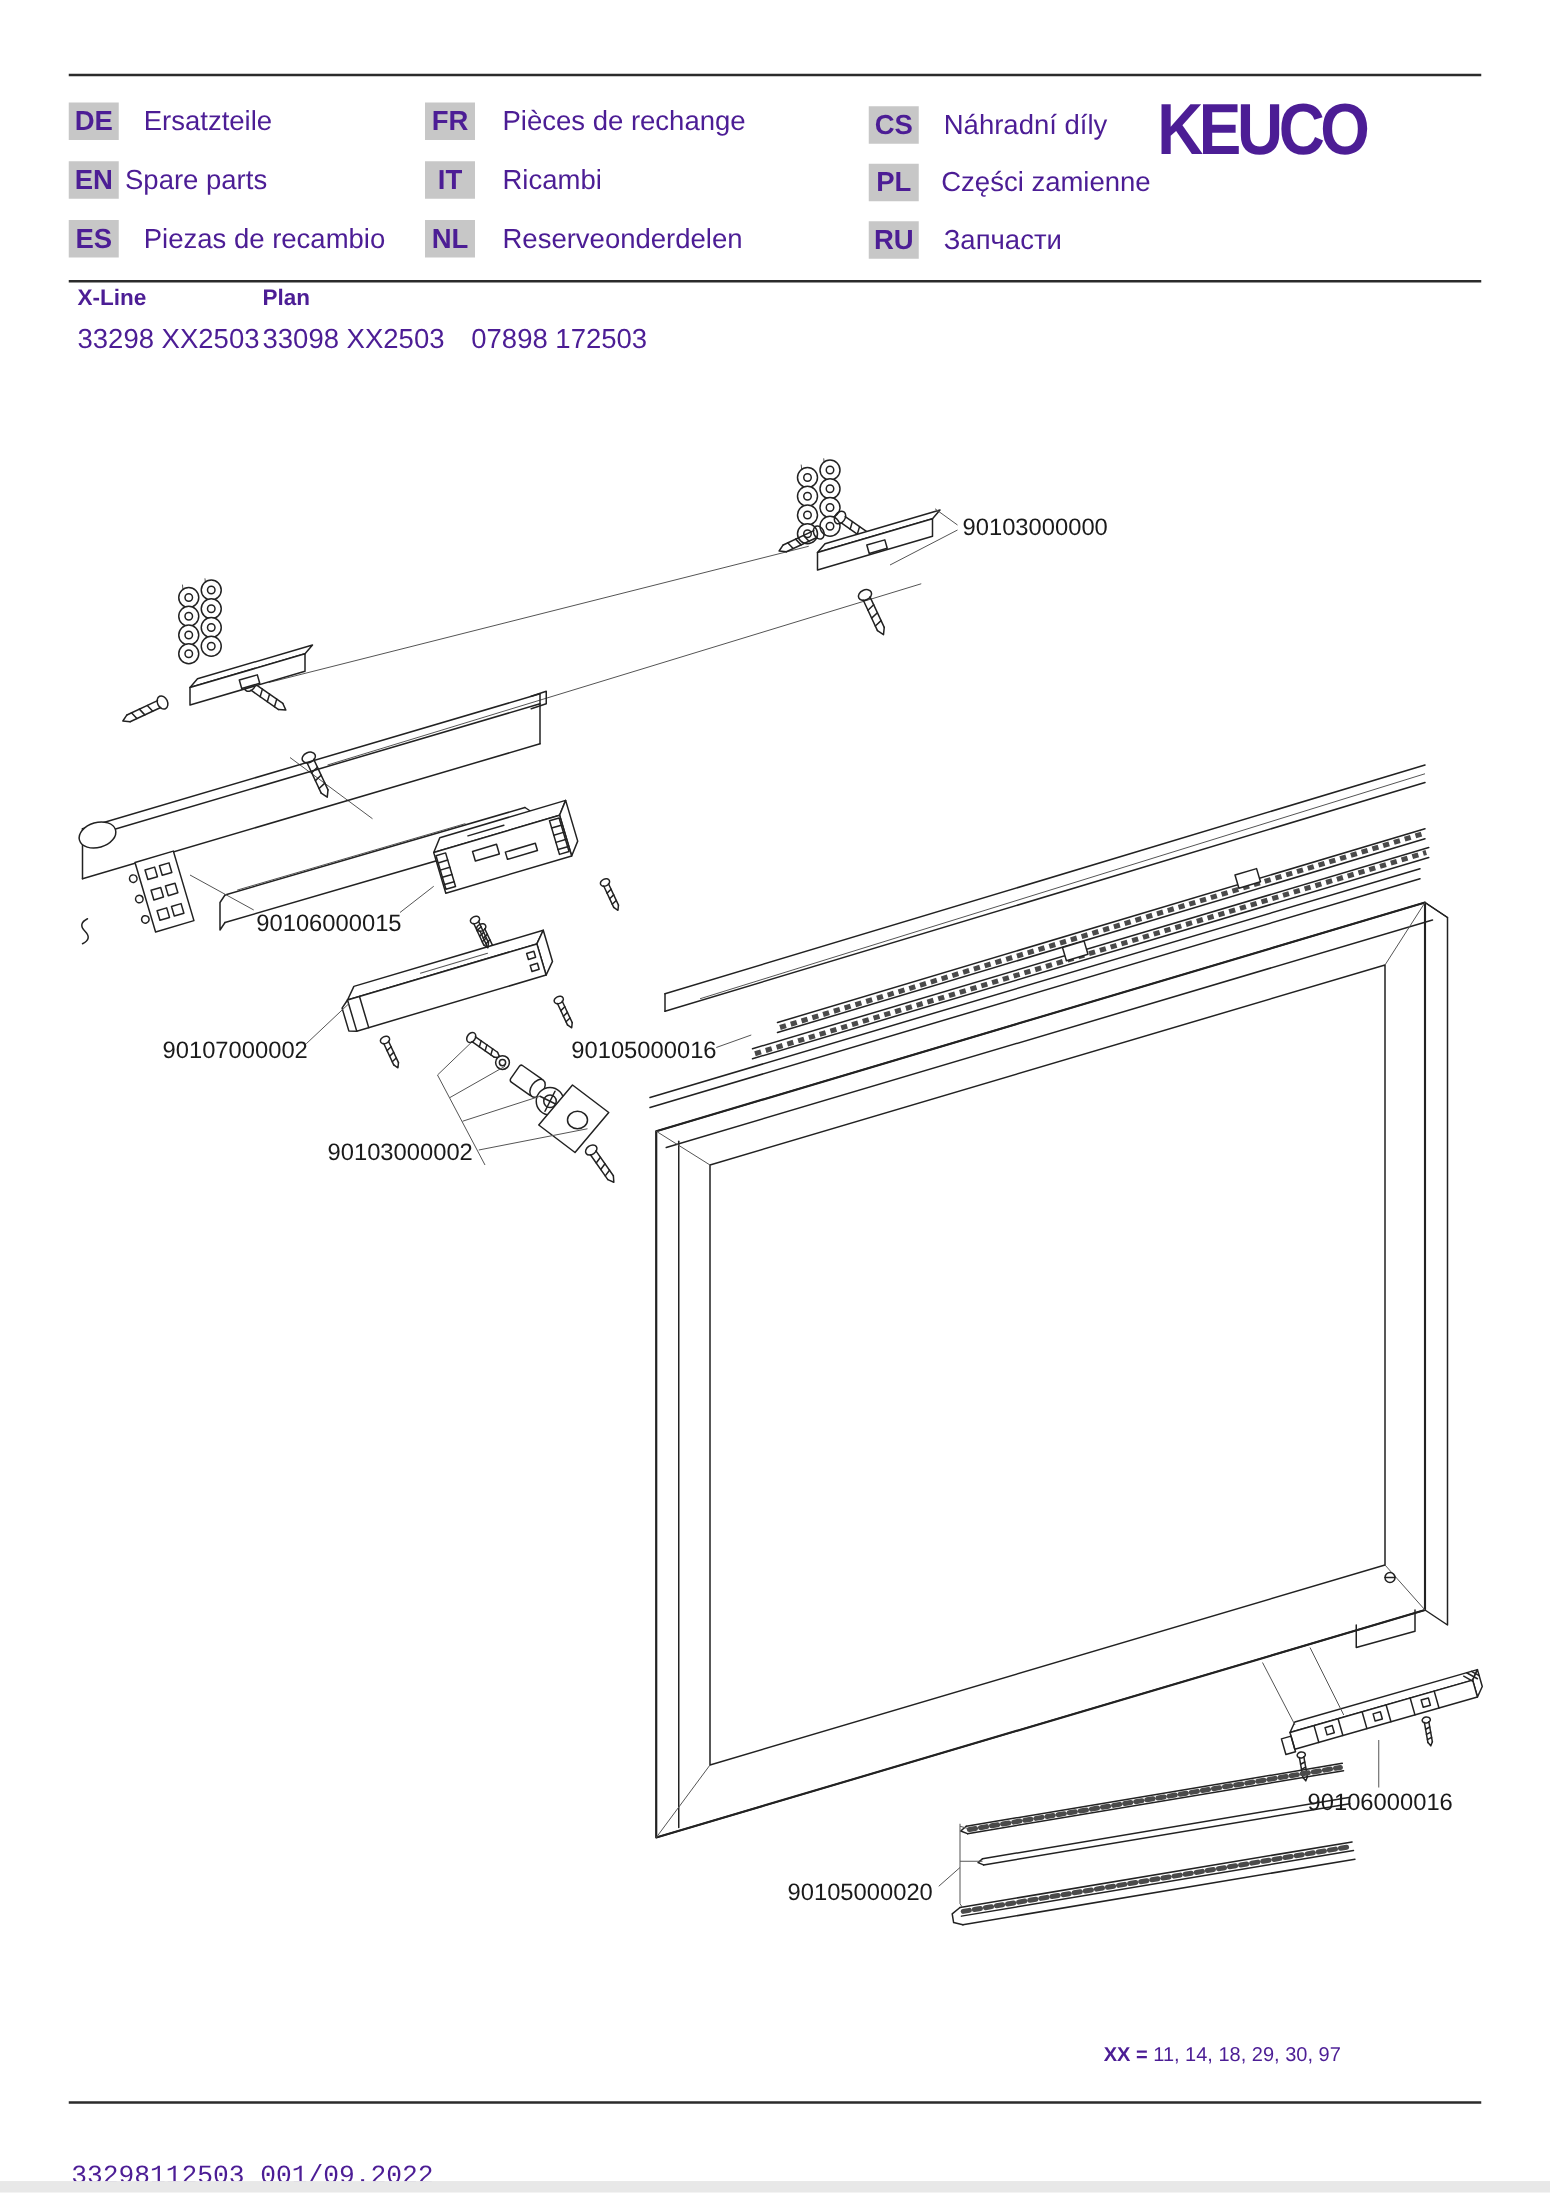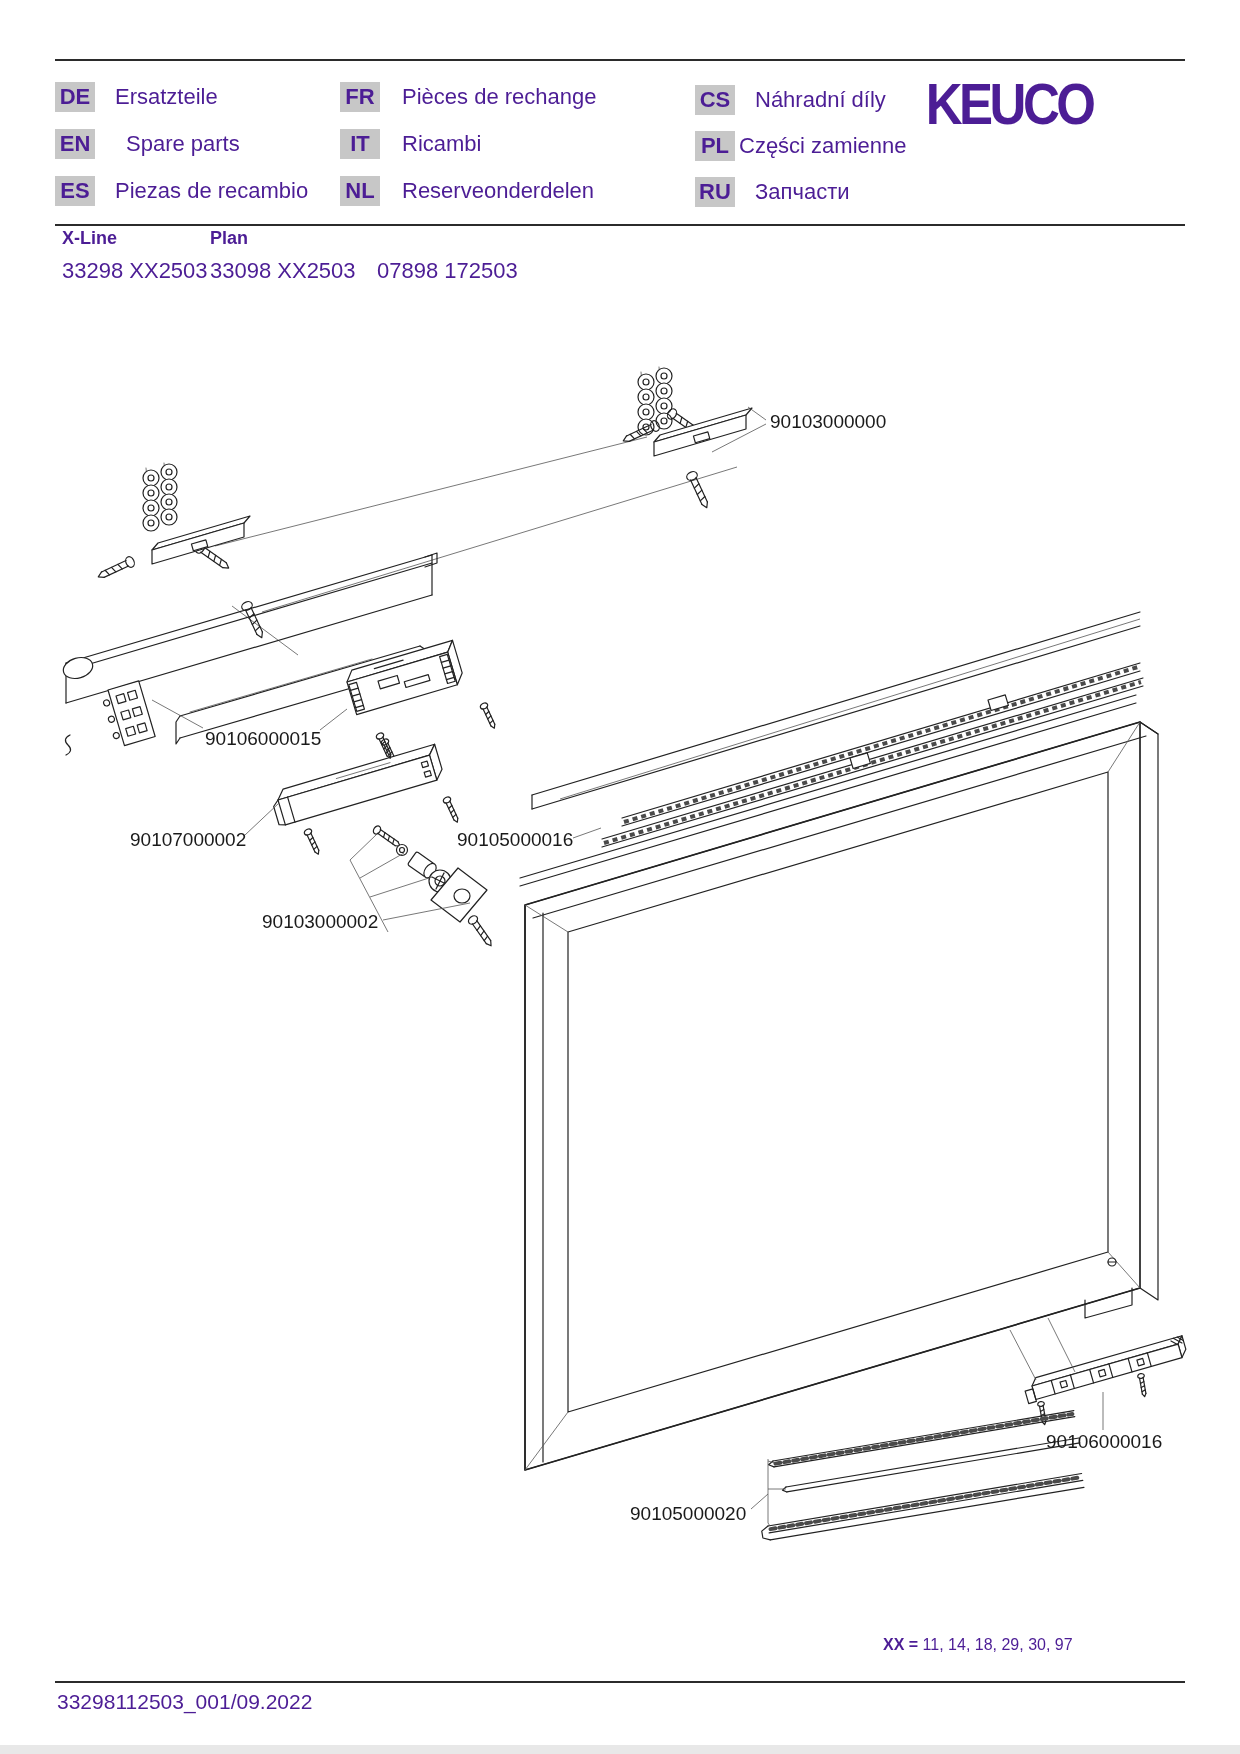--- a/index.html
+++ b/index.html
@@ -9,21 +9,21 @@
   .lang-item{position:absolute;display:flex;align-items:center;height:30px;}
   .badge{display:inline-block;width:40px;height:30px;line-height:30px;text-align:center;
          background:#c7c7c7;font-weight:bold;font-size:22px;}
   .lang-text{font-weight:normal;font-size:22px;white-space:nowrap;}
   .brand{position:absolute;top:70px;right:148px;font-size:58px;font-weight:bold;
          letter-spacing:-4px;transform:scaleX(.88);transform-origin:right center;}
   .series{position:absolute;top:228px;font-size:18px;font-weight:bold;}
   .nums{position:absolute;top:258px;font-size:22px;white-space:nowrap;}
   .variants{position:absolute;top:1636px;left:883px;font-size:16px;white-space:nowrap;}
   .variants b{font-weight:bold;}
-  .footer-id{position:absolute;top:1690px;left:57px;font-size:21px;}
+  .footer-id{position:absolute;top:1730px;left:57px;font-size:21px;font-family:Liberation Mono, monospace;}
   svg.diagram{position:absolute;left:0;top:0;}
   svg.diagram *{vector-effect:non-scaling-stroke;}
   .ln{stroke:#222;stroke-width:1.2;fill:none;stroke-linecap:round;stroke-linejoin:round;}
   .lnf{stroke:#222;stroke-width:1.2;fill:#fff;stroke-linejoin:round;}
   .thin{stroke:#555;stroke-width:.8;fill:none;}
   .thick{stroke:#222;stroke-width:1.7;fill:none;stroke-linejoin:round;}
   .dash{stroke:#4a4a4a;stroke-width:4;fill:none;stroke-dasharray:5 4;}
   .partnum{font-family:"Liberation Sans",sans-serif;font-size:19px;fill:#1a1a1a;}
 </style>
 </head>
@@ -32,21 +32,21 @@
 <div class="page">
 
   <div class="rule" style="top:59px"></div>
 
   <div class="lang-item" style="left:55px;top:82px">
     <span class="badge">DE</span>
     <span class="lang-text" style="margin-left:20px">Ersatzteile</span>
   </div>
   <div class="lang-item" style="left:55px;top:129px">
     <span class="badge">EN</span>
-    <span class="lang-text" style="margin-left:31px">Spare parts</span>
+    <span class="lang-text" style="margin-left:5px">Spare parts</span>
   </div>
   <div class="lang-item" style="left:55px;top:176px">
     <span class="badge">ES</span>
     <span class="lang-text" style="margin-left:20px">Piezas de recambio</span>
   </div>
 
   <div class="lang-item" style="left:340px;top:82px">
     <span class="badge">FR</span>
     <span class="lang-text" style="margin-left:22px">Pièces de rechange</span>
   </div>
@@ -58,21 +58,21 @@
     <span class="badge">NL</span>
     <span class="lang-text" style="margin-left:22px">Reserveonderdelen</span>
   </div>
 
   <div class="lang-item" style="left:695px;top:85px">
     <span class="badge">CS</span>
     <span class="lang-text" style="margin-left:20px">Náhradní díly</span>
   </div>
   <div class="lang-item" style="left:695px;top:131px">
     <span class="badge">PL</span>
-    <span class="lang-text" style="margin-left:4px">Części zamienne</span>
+    <span class="lang-text" style="margin-left:18px">Części zamienne</span>
   </div>
   <div class="lang-item" style="left:695px;top:177px">
     <span class="badge">RU</span>
     <span class="lang-text" style="margin-left:20px">Запчасти</span>
   </div>
 
   <div class="brand">KEUCO</div>
 
   <div class="rule" style="top:224px"></div>
 

